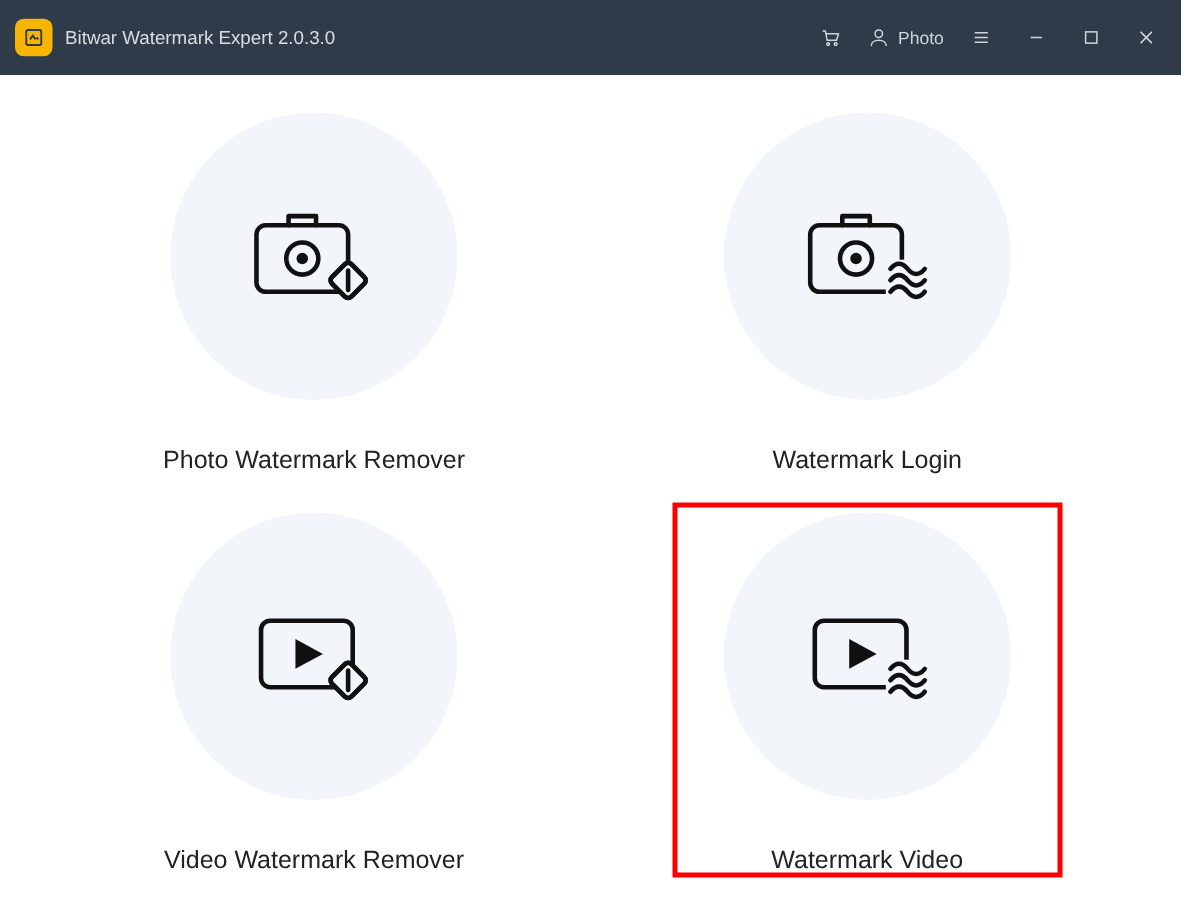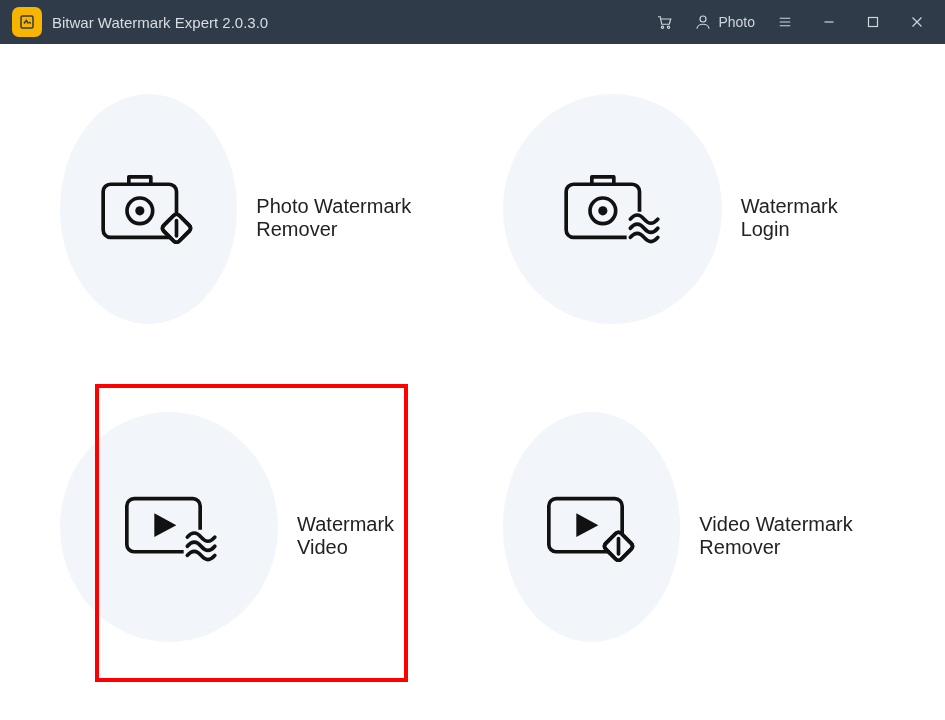--- a/index.html
+++ b/index.html
@@ -1,18 +1,18 @@
 <!DOCTYPE html>
 <html><head>
 <meta charset="utf-8">
 <style>
   * { box-sizing: border-box; margin: 0; padding: 0; }
   html, body { width: 945px; height: 720px; font-family: "Segoe UI", Arial, sans-serif; background: #ffffff; overflow: hidden; }
   .titlebar {
-    height: 44px;
+    height: 60px;
     background: #2f3b49;
     display: flex;
     align-items: center;
     color: #e7ebef;
     padding: 0 6px;
   }
   .app-logo {
     width: 30px; height: 30px;
     background: #f7b500;
     border-radius: 7px;
@@ -34,21 +34,21 @@
     height: calc(720px - 44px);
     display: grid;
     grid-template-columns: 1fr 1fr;
     grid-template-rows: 1fr 1fr;
     padding: 30px 60px 40px 60px;
     column-gap: 60px;
     row-gap: 30px;
   }
   .card {
     display: flex;
-    flex-direction: row;
+    flex-direction: column;
     align-items: center;
     justify-content: center;
     position: relative;
     gap: 19px;
   }
   .circle {
     width: 230px; height: 230px;
     border-radius: 50%;
     background: #f2f5f9;
     display: flex; align-items: center; justify-content: center;
@@ -139,40 +139,40 @@
         <circle cx="50" cy="47" r="5" fill="#111" stroke="none"></circle>
         <rect x="76" y="48" width="40" height="36" fill="#f2f5f9" stroke="none"></rect>
         <path d="M80 56c5-6 10-6 15 0s10 6 15 0"></path>
         <path d="M80 66c5-6 10-6 15 0s10 6 15 0"></path>
         <path d="M80 76c5-6 10-6 15 0s10 6 15 0"></path>
       </svg>
     </div>
     <div class="card-label">Watermark Login</div>
   </div>
 
+  <div class="card">
+    <div class="circle">
+      <svg viewBox="0 0 120 90">
+        <rect x="14" y="14" width="80" height="58" rx="8"></rect>
+        <polygon points="44,30 44,56 68,43" fill="#111" stroke="none"></polygon>
+        <rect x="78" y="54" width="24" height="24" rx="4" transform="rotate(45 90 66)" fill="#f2f5f9"></rect>
+        <rect x="78" y="54" width="24" height="24" rx="4" transform="rotate(45 90 66)"></rect>
+        <line x1="84" y1="60" x2="96" y2="72" transform="rotate(45 90 66)"></line>
+      </svg>
+    </div>
+    <div class="card-label">Video Watermark Remover</div>
+  </div>
+
   <div class="card highlighted">
     <div class="circle">
       <svg viewBox="0 0 120 90">
         <rect x="14" y="14" width="80" height="58" rx="8"></rect>
         <polygon points="44,30 44,56 68,43" fill="#111" stroke="none"></polygon>
         <rect x="76" y="48" width="40" height="36" fill="#f2f5f9" stroke="none"></rect>
         <path d="M80 56c5-6 10-6 15 0s10 6 15 0"></path>
         <path d="M80 66c5-6 10-6 15 0s10 6 15 0"></path>
         <path d="M80 76c5-6 10-6 15 0s10 6 15 0"></path>
       </svg>
     </div>
     <div class="card-label">Watermark Video</div>
   </div>
 
-  <div class="card">
-    <div class="circle">
-      <svg viewBox="0 0 120 90">
-        <rect x="14" y="14" width="80" height="58" rx="8"></rect>
-        <polygon points="44,30 44,56 68,43" fill="#111" stroke="none"></polygon>
-        <rect x="78" y="54" width="24" height="24" rx="4" transform="rotate(45 90 66)" fill="#f2f5f9"></rect>
-        <rect x="78" y="54" width="24" height="24" rx="4" transform="rotate(45 90 66)"></rect>
-        <line x1="84" y1="60" x2="96" y2="72" transform="rotate(45 90 66)"></line>
-      </svg>
-    </div>
-    <div class="card-label">Video Watermark Remover</div>
-  </div>
-
 </div>
 
 </body></html>

